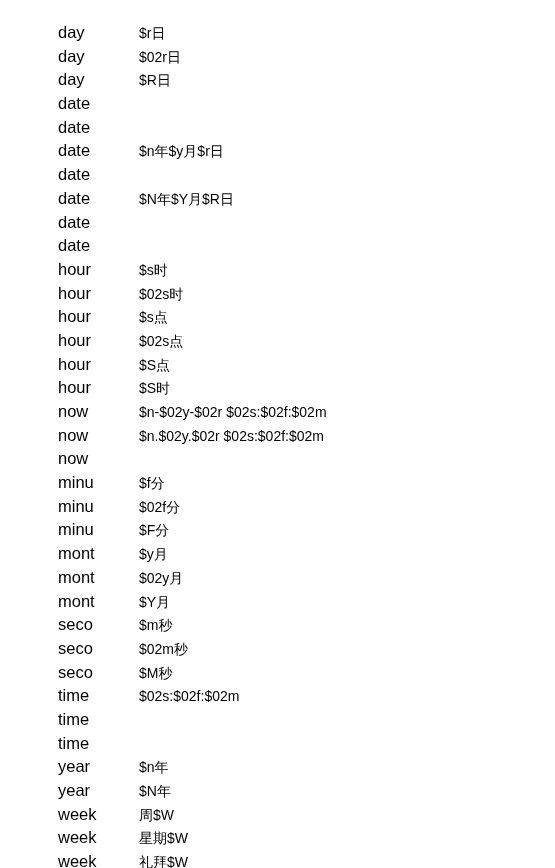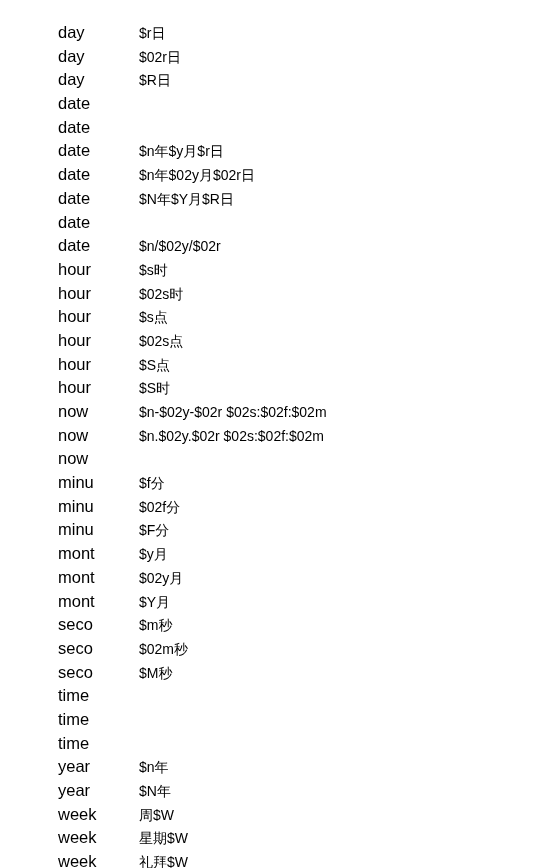--- a/index.html
+++ b/index.html
@@ -64,32 +64,30 @@
     </div>
     <div class="format-row">
       <span class="cell-key">date</span>
     </div>
     <div class="format-row">
       <span class="cell-key">date</span>
       <span class="cell-value">$n年$y月$r日</span>
     </div>
     <div class="format-row">
       <span class="cell-key">date</span>
-      <span class="cell-value">$n年$02y月$02r日</span>
     </div>
     <div class="format-row">
       <span class="cell-key">date</span>
       <span class="cell-value">$N年$Y月$R日</span>
     </div>
     <div class="format-row">
       <span class="cell-key">date</span>
     </div>
     <div class="format-row">
       <span class="cell-key">date</span>
-      <span class="cell-value">$n/$02y/$02r</span>
     </div>
     <div class="format-row">
       <span class="cell-key">hour</span>
       <span class="cell-value">$s时</span>
     </div>
     <div class="format-row">
       <span class="cell-key">hour</span>
       <span class="cell-value">$02s时</span>
     </div>
     <div class="format-row">
@@ -150,20 +148,21 @@
     <div class="format-row">
       <span class="cell-key">seco</span>
       <span class="cell-value">$02m秒</span>
     </div>
     <div class="format-row">
       <span class="cell-key">seco</span>
       <span class="cell-value">$M秒</span>
     </div>
     <div class="format-row">
       <span class="cell-key">time</span>
+      <span class="cell-value">$02s:$02f:$02m</span>
     </div>
     <div class="format-row">
       <span class="cell-key">time</span>
     </div>
     <div class="format-row">
       <span class="cell-key">time</span>
     </div>
     <div class="format-row">
       <span class="cell-key">year</span>
       <span class="cell-value">$n年</span>

